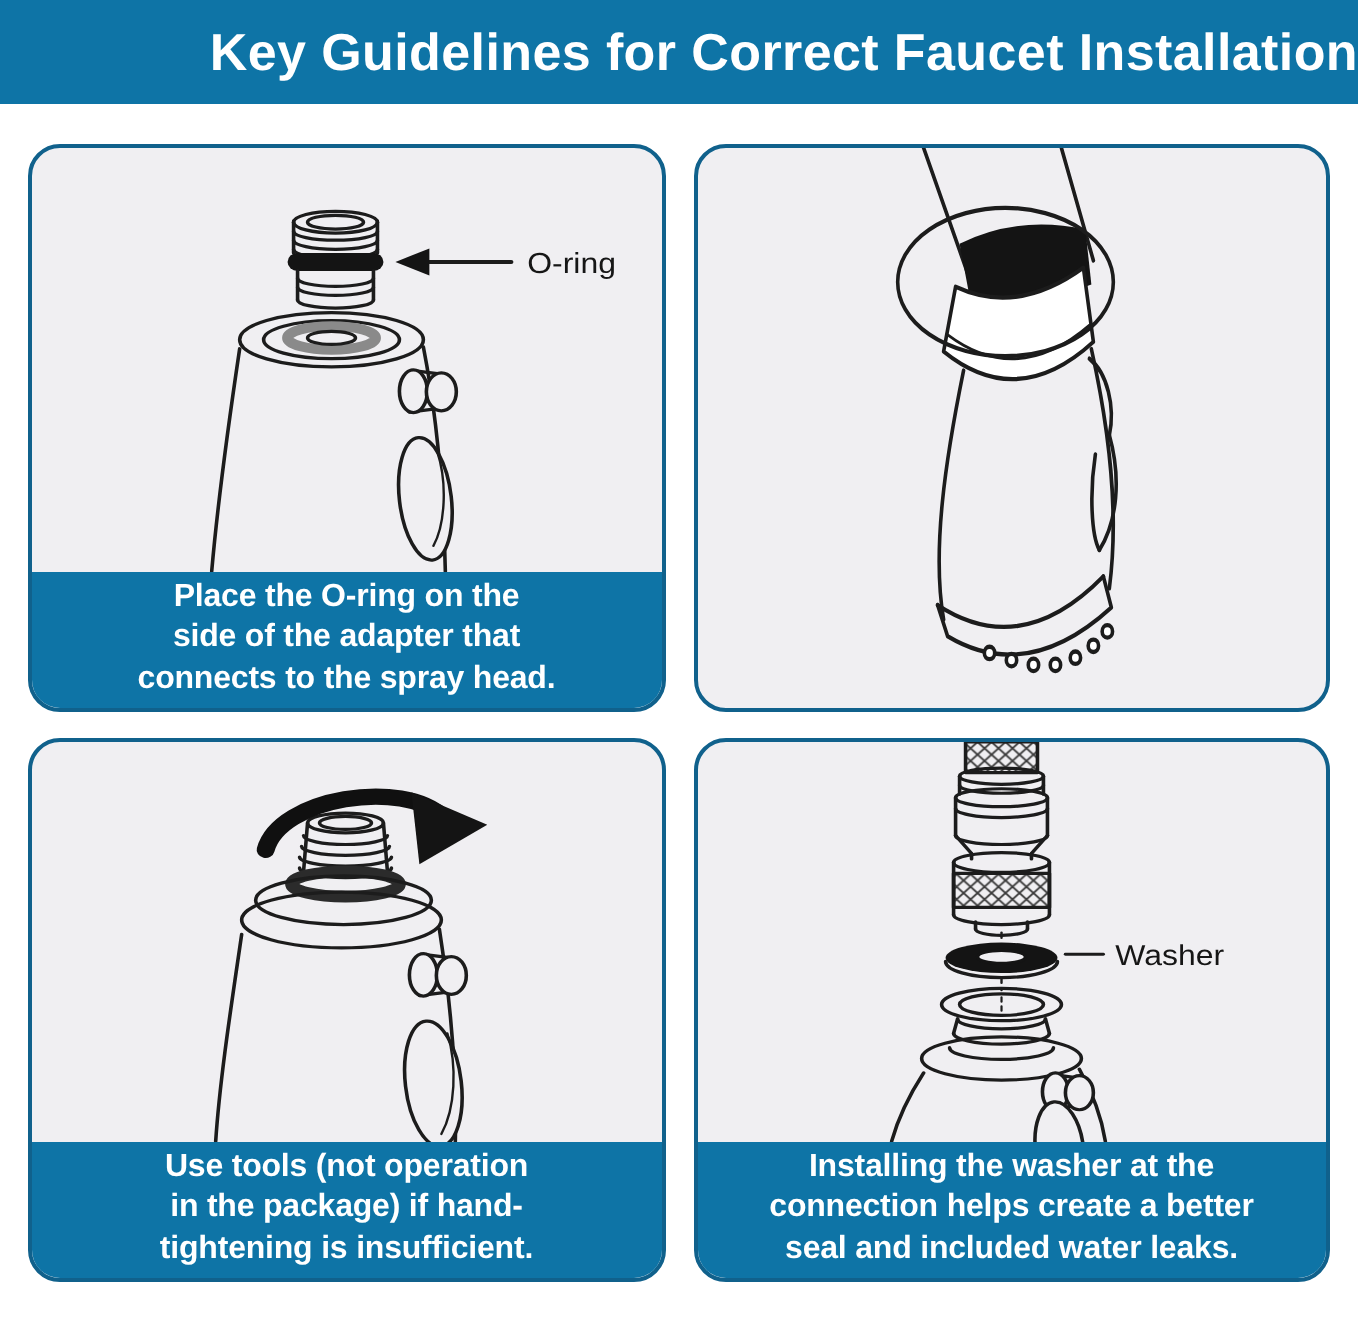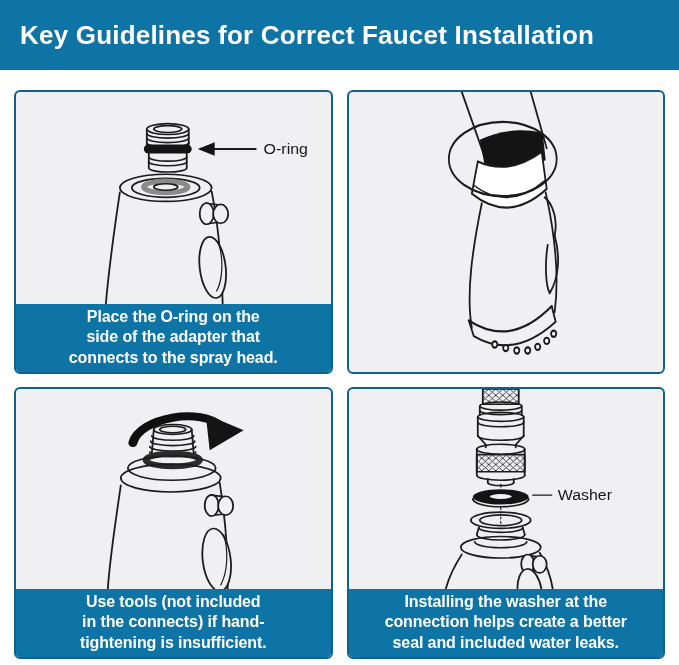--- a/index.html
+++ b/index.html
@@ -10,39 +10,39 @@
     --line-art:#1c1c1c;
     --text-white:#ffffff;
   }
   html,body{margin:0;padding:0;}
   body{
     width:679px;height:665px;background:#ffffff;
     font-family:"Liberation Sans",sans-serif;
     overflow:hidden;
   }
   .header{
-    height:70px;background:var(--banner-blue);
-    display:flex;align-items:center;justify-content:flex-start;padding-left:20px;
+    height:52px;background:var(--banner-blue);
+    display:flex;align-items:center;justify-content:flex-end;
   }
   .header h1{
     margin:0;color:var(--text-white);
     font-size:26px;font-weight:bold;letter-spacing:.2px;
     white-space:nowrap;
   }
   .grid{
     box-sizing:border-box;
     padding:20px 14px 7px 14px;
     display:grid;
     grid-template-columns:1fr 1fr;
     grid-template-rows:284px 272px;
     column-gap:14px;row-gap:13px;
   }
   .panel{
     border:2px solid var(--panel-border);
-    border-radius:6px;
+    border-radius:16px;
     background:var(--panel-bg);
     overflow:hidden;
     display:flex;flex-direction:column;
   }
   .art{flex:1;min-height:0;}
   .art svg{display:block;width:100%;height:100%;}
   .caption{
     background:var(--caption-blue);
     color:var(--text-white);
     min-height:46px;
@@ -173,21 +173,21 @@
             <ellipse class="fillbg" cx="210" cy="129.8" rx="7.5" ry="10.5"></ellipse>
 
             <ellipse class="fillbg" cx="201" cy="190" rx="14" ry="35" transform="rotate(-6 201 190)"></ellipse>
             <path d="M208,162 C213,180 212,204 205,218" stroke-width="1.2"></path>
 
             <path d="M117,60 C124,31 186,20 206,42" stroke="#101010" stroke-width="9"></path>
             <polygon class="solid" points="190,28 228,46 194,68"></polygon>
           </g>
         </svg>
       </div>
-      <div class="caption">Use tools (not included in the connects) if hand-tightening is insufficient.</div>
+      <div class="caption">Use tools (not operation in the package) if hand-tightening is insufficient.</div>
     </div>
 
     <div class="panel">
       <div class="art">
         <svg viewBox="0 0 315 222" preserveAspectRatio="none">
           <defs>
             <pattern id="hatch4" width="7" height="7" patternUnits="userSpaceOnUse">
               <path d="M0,0 L7,7 M7,0 L0,7" stroke="#3a3a3a" stroke-width="1" fill="none"></path>
             </pattern>
           </defs>

